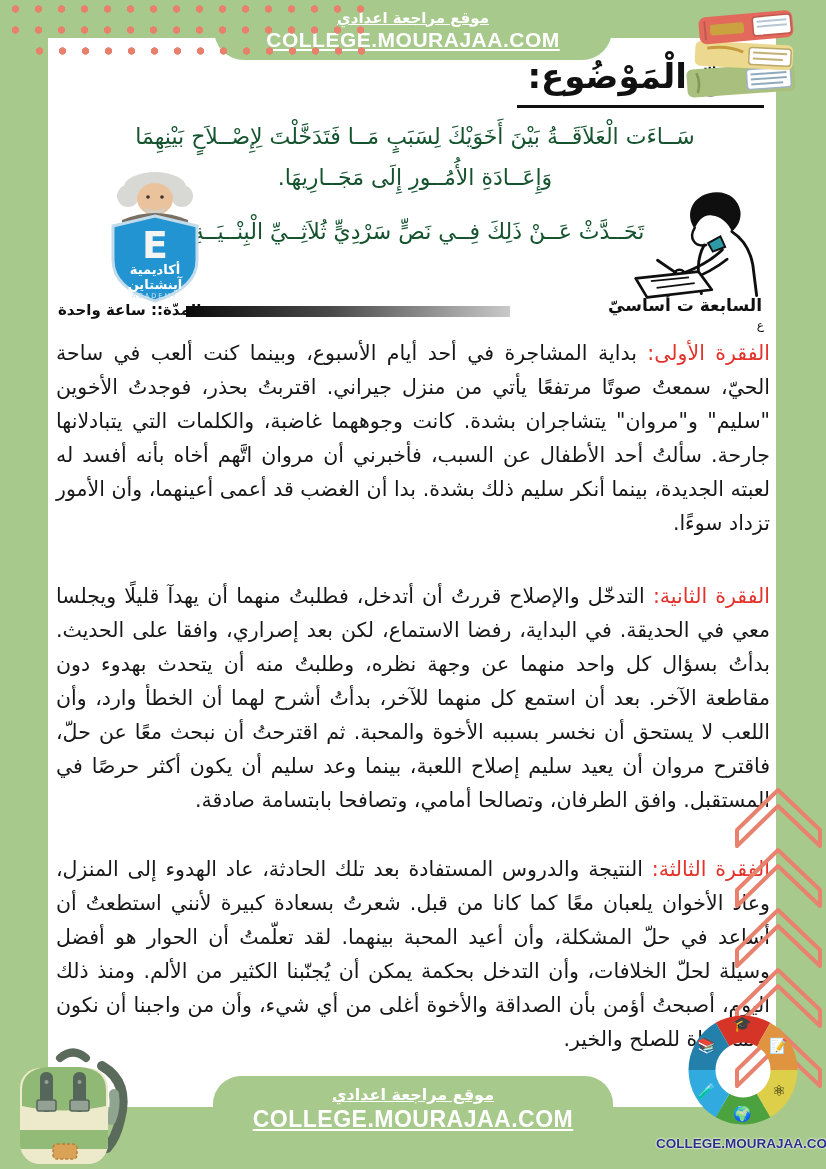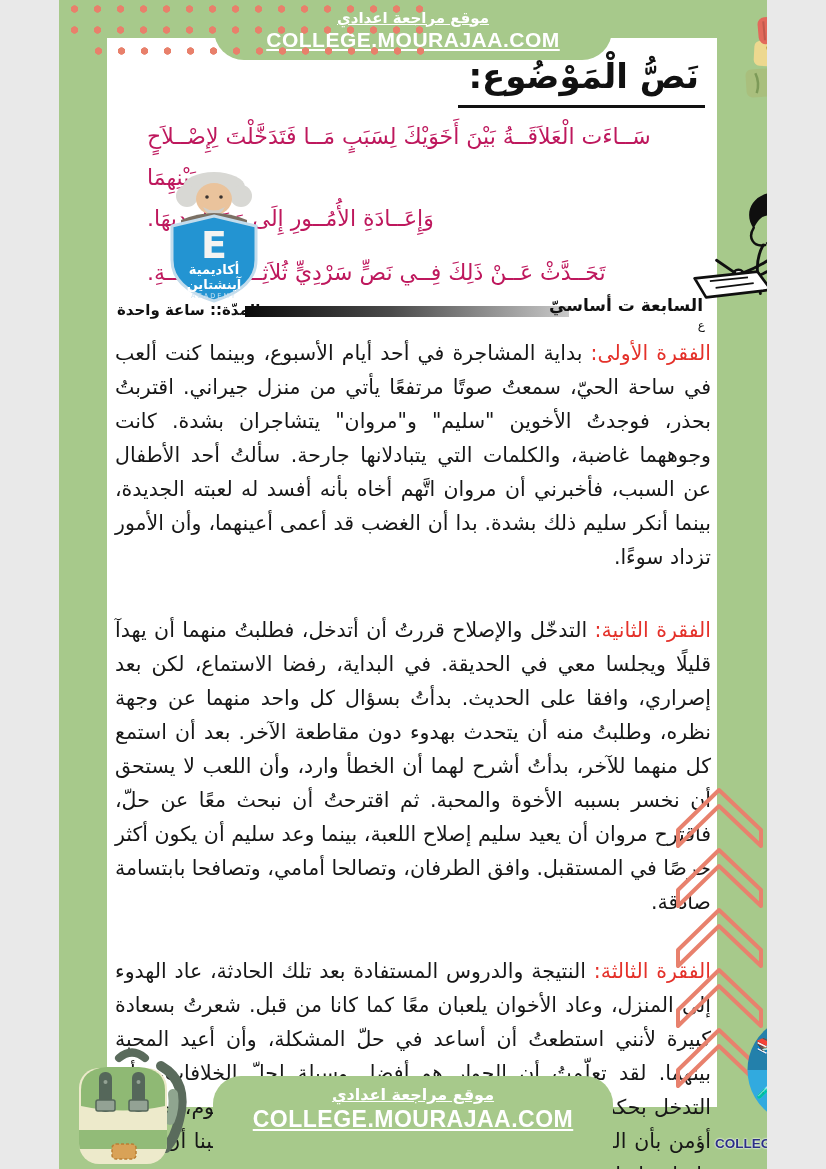--- a/index.html
+++ b/index.html
@@ -1,19 +1,19 @@
 <!DOCTYPE html>
 <html lang="ar"><head>
 <meta charset="utf-8">
 <style>
   * { box-sizing: border-box; margin: 0; padding: 0; }
   html,body { background:#e9e9e9; }
   .page {
     position: relative;
-    width: 708px; height: 1169px;
+    width: 826px; height: 1169px;
     margin: 0 auto;
     background: #ffffff;
     overflow: hidden;
     font-family: "DejaVu Sans", sans-serif;
   }
   
   .frame-top    { position:absolute; left:0; top:0; width:100%; height:38px; background:#a7c98b; z-index:1; }
   .frame-left   { position:absolute; left:0; top:0; width:48px; height:100%; background:#a7c98b; z-index:1; }
   .frame-right  { position:absolute; right:0; top:0; width:50px; height:100%; background:#a7c98b; z-index:1; }
   .frame-bottom { position:absolute; left:0; bottom:0; width:100%; height:62px; background:#a7c98b; z-index:2; }
@@ -55,21 +55,21 @@
   
   .topic-title {
     position:absolute; right:62px; top:56px; z-index:3;
     font-size:34px; font-weight:bold; color:#111; direction:rtl;
     border-bottom:3px solid #111; padding:0 6px 9px 10px;
   }
 
   
   .topic-block {
     position:absolute; left:88px; right:84px; top:116px; z-index:2;
-    direction:rtl; text-align:left; color:#be185d;
+    direction:rtl; text-align:center; color:#14532d;
     font-size:22px; line-height:41px;
   }
   .topic-block .l3 { margin-top:13px; }
 
   
   .badge { position:absolute; left:84px; top:166px; z-index:3; }
   .student { position:absolute; left:628px; top:186px; z-index:2; }
 
   
   .meta-duration {
@@ -158,21 +158,21 @@
       <line x1="74" y1="24" x2="104" y2="24" stroke="#b7c7d4" stroke-width="2"></line>
       <rect x="27" y="18" width="34" height="11" rx="3" fill="#caa23f"></rect>
       <line x1="22" y1="14" x2="22" y2="33" stroke="#c0594d" stroke-width="2"></line>
     </g>
   </svg>
 
   <div class="topic-title">نَصُّ الْمَوْضُوع:</div>
 
   <div class="topic-block">
     <div class="l1">سَــاءَت الْعَلاَقَــةُ بَيْنَ أَخَوَيْكَ لِسَبَبٍ مَــا فَتَدَخَّلْتَ لِإِصْــلاَحٍ بَيْنِهِمَا</div>
-    <div class="l2">وَإِعَــادَةِ الأُمُــورِ إِلَى مَجَواحدِيهَا.</div>
+    <div class="l2">وَإِعَــادَةِ الأُمُــورِ إِلَى مَجَــارِيهَا.</div>
     <div class="l3">تَحَــدَّثْ عَــنْ ذَلِكَ فِــي نَصٍّ سَرْدِيٍّ ثُلاَثِــيِّ الْبِنْــيَــةِ.</div>
   </div>
 
   <svg class="badge" width="142" height="142" viewBox="0 0 142 142">
     <ellipse cx="71" cy="21" rx="31" ry="15" fill="#d8d8d4"></ellipse>
     <circle cx="44" cy="30" r="11" fill="#d8d8d4"></circle>
     <circle cx="98" cy="30" r="11" fill="#d8d8d4"></circle>
     <ellipse cx="71" cy="33" rx="18" ry="16" fill="#eac39c"></ellipse>
     <circle cx="64" cy="31" r="1.8" fill="#3a3230"></circle>
     <circle cx="78" cy="31" r="1.8" fill="#3a3230"></circle>

